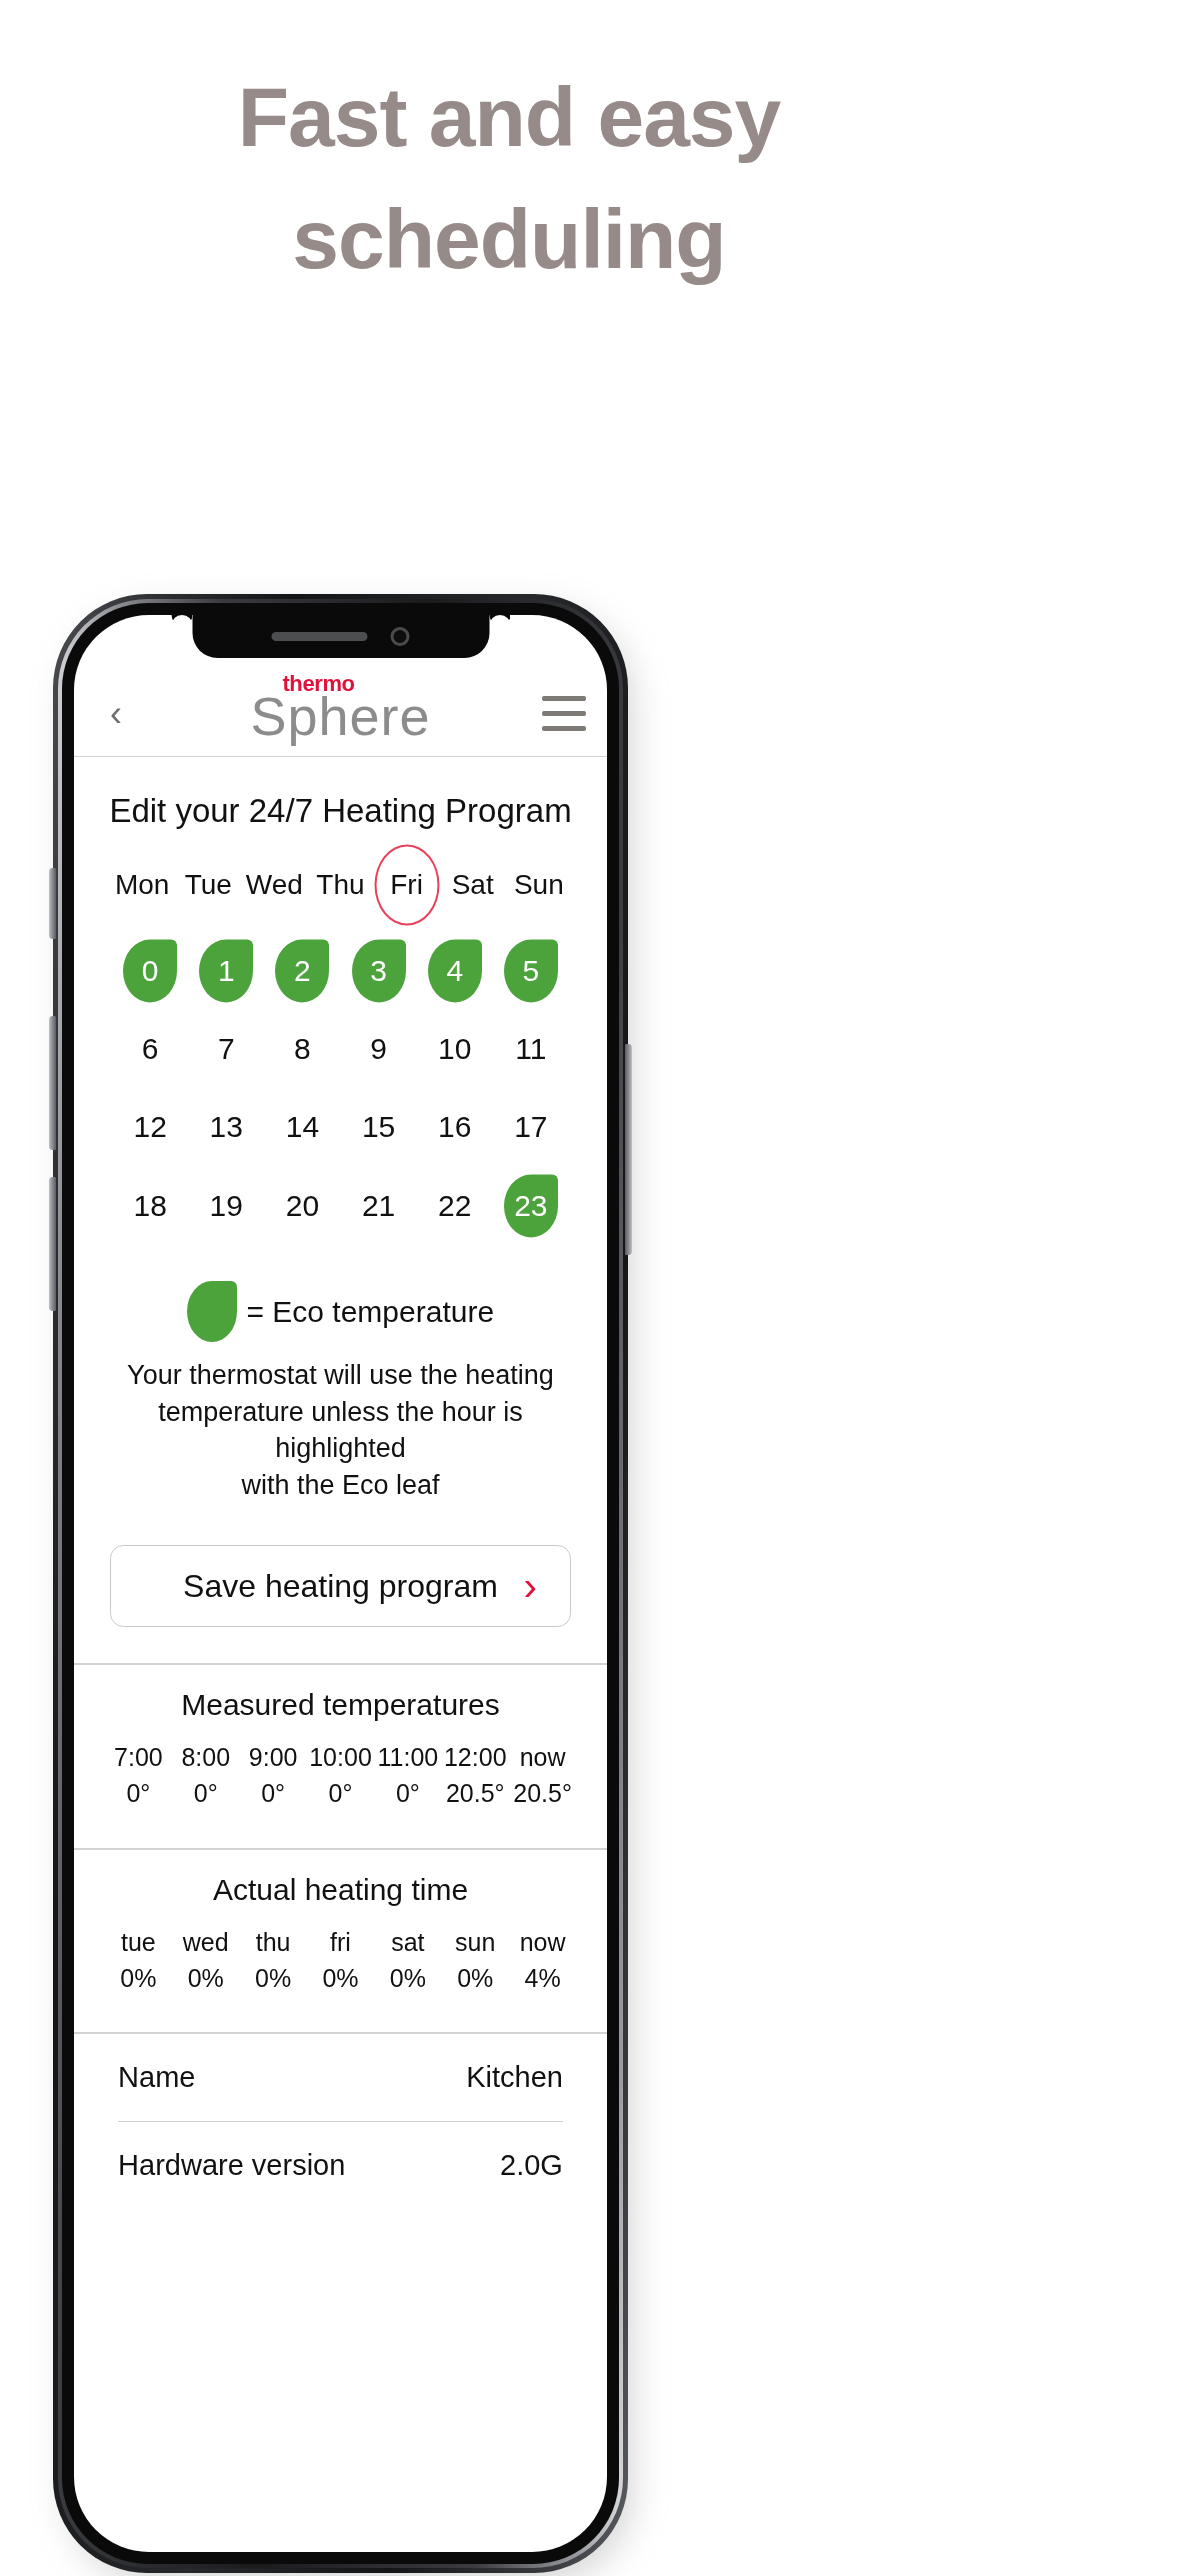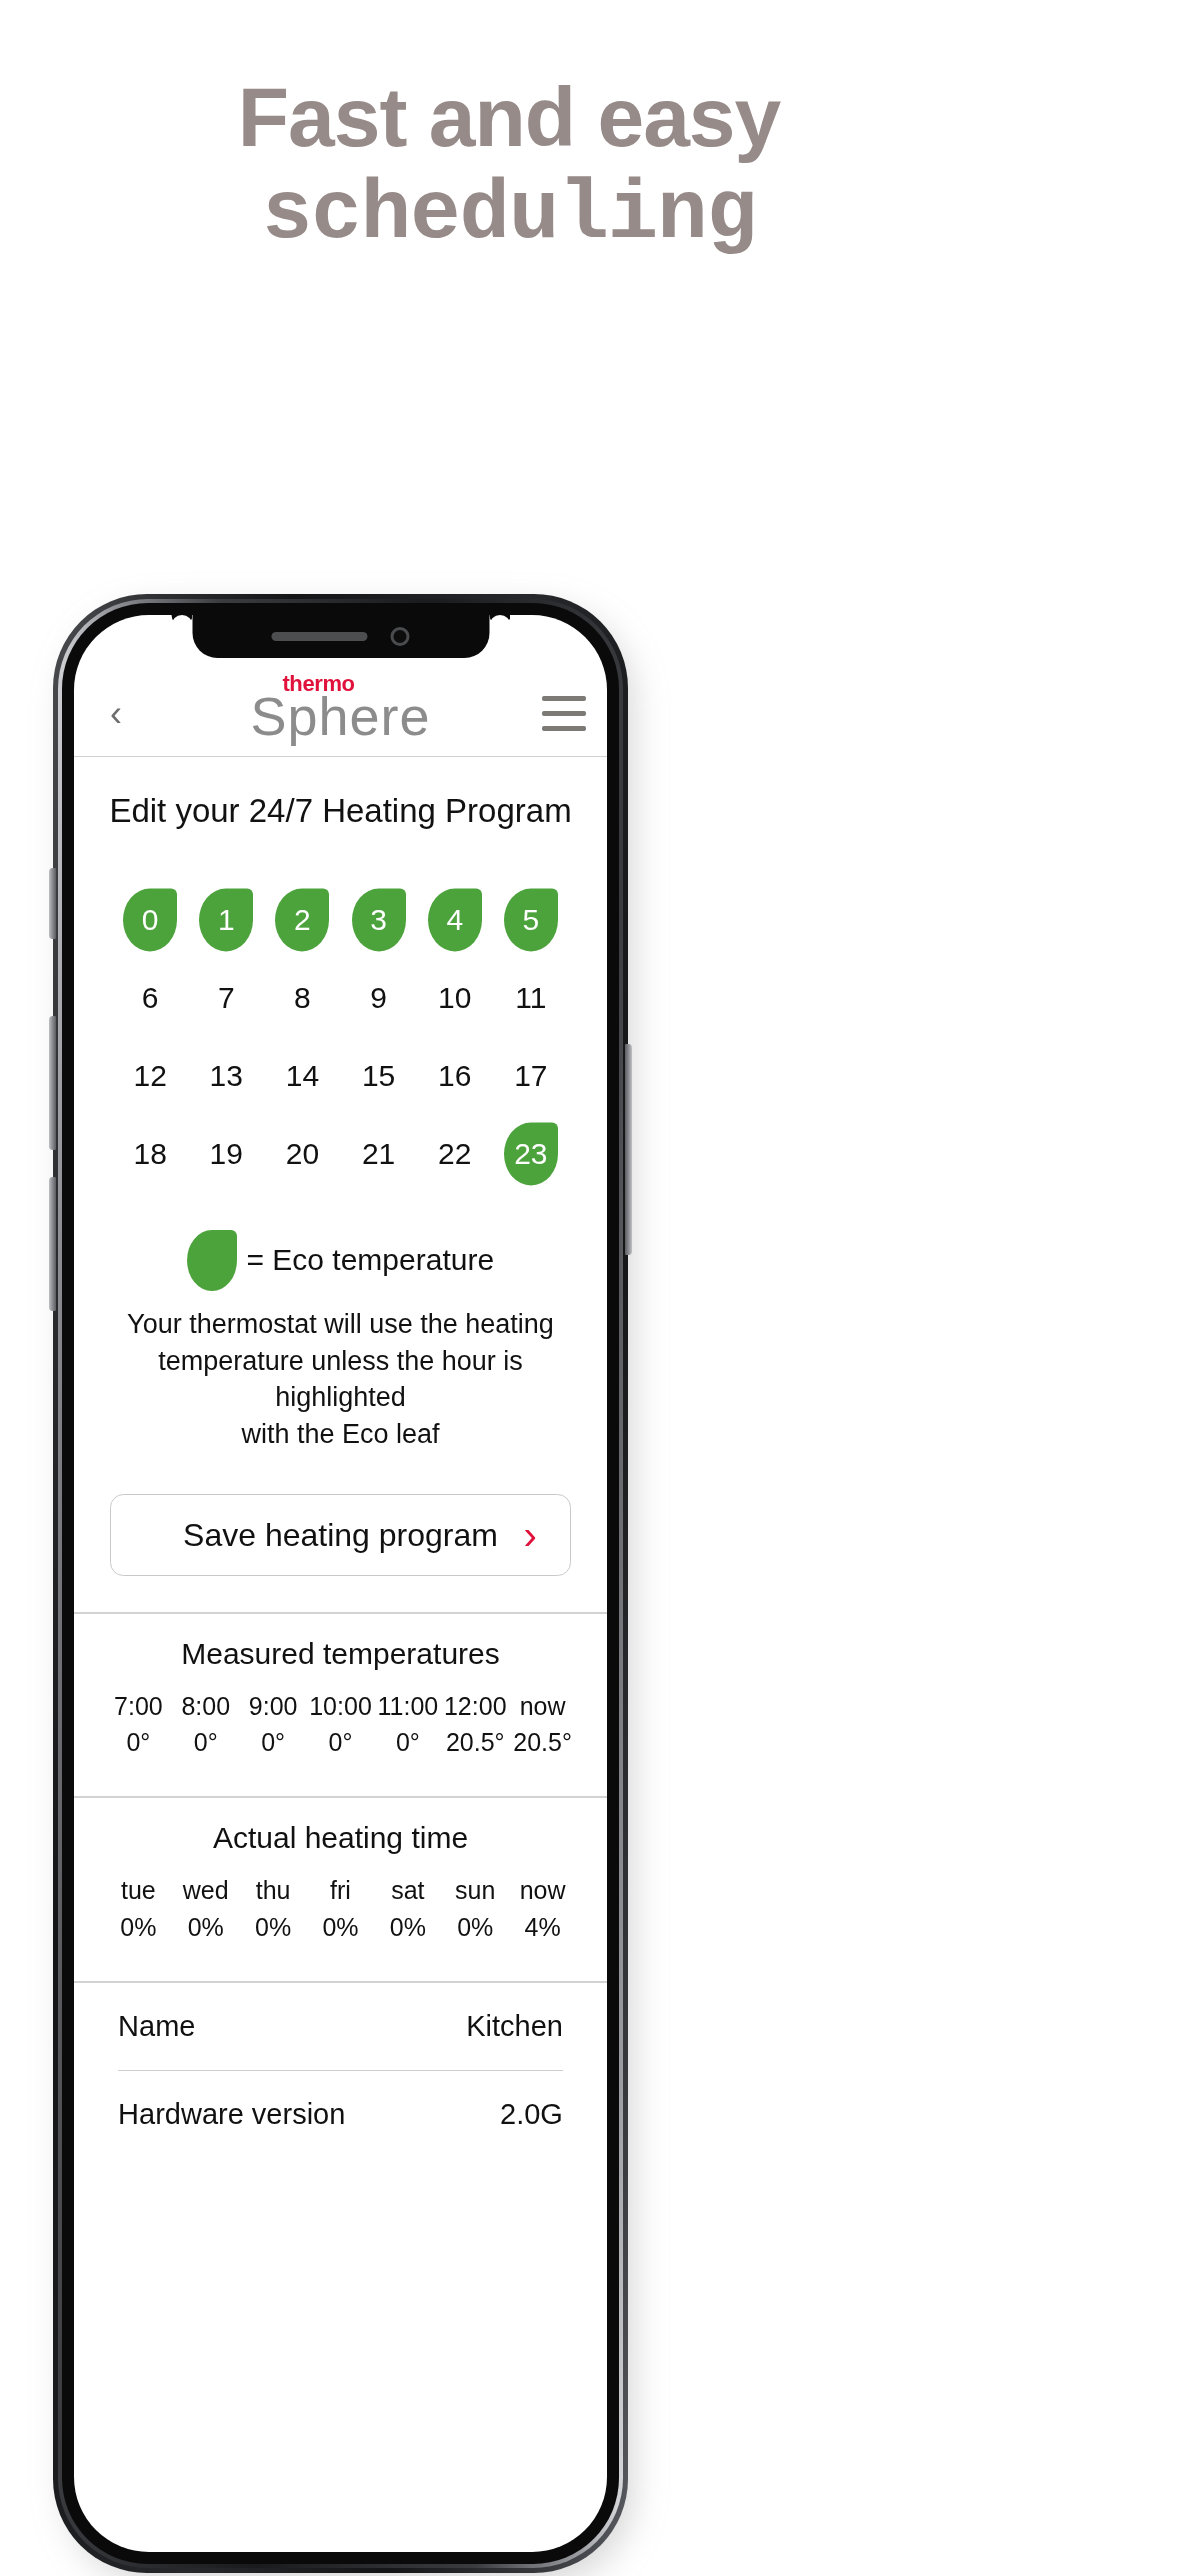--- a/index.html
+++ b/index.html
@@ -15,21 +15,21 @@
   .headline {
     width: 1018px;
     padding-top: 75px;
     text-align: center;
     color: #968b88;
     font-size: 84px;
     font-weight: bold;
     line-height: 1.0;
     letter-spacing: -1px;
   }
-  .headline .l2 { display: block; margin-top: 14px; font-family: Liberation Mono, monospace; }
+  .headline .l2 { display: block; margin-top: 38px; }
 
   
   .phone-wrap {
     position: absolute;
     left: 53px;
     top: 594px;
     width: 594px;
     height: 1993px;
   }
   .phone-shadow {
@@ -356,20 +356,29 @@
               </div>
               <div class="hamburger">
                 <span></span>
                 <span></span>
                 <span></span>
               </div>
             </div>
 
             <div class="page-title">Edit your 24/7 Heating Program</div>
 
+            <div class="daybar">
+              <div class="day"><span>Mon</span></div>
+              <div class="day"><span>Tue</span></div>
+              <div class="day"><span>Wed</span></div>
+              <div class="day"><span>Thu</span></div>
+              <div class="day selected"><span>Fri</span></div>
+              <div class="day"><span>Sat</span></div>
+              <div class="day"><span>Sun</span></div>
+            </div>
 
             <div class="hours">
 
               <div class="hour-row">
                 <div class="hour eco">
                     <div class="leaf"></div>
                     <span>0</span>
                   </div>
                 <div class="hour eco">
                     <div class="leaf"></div>

